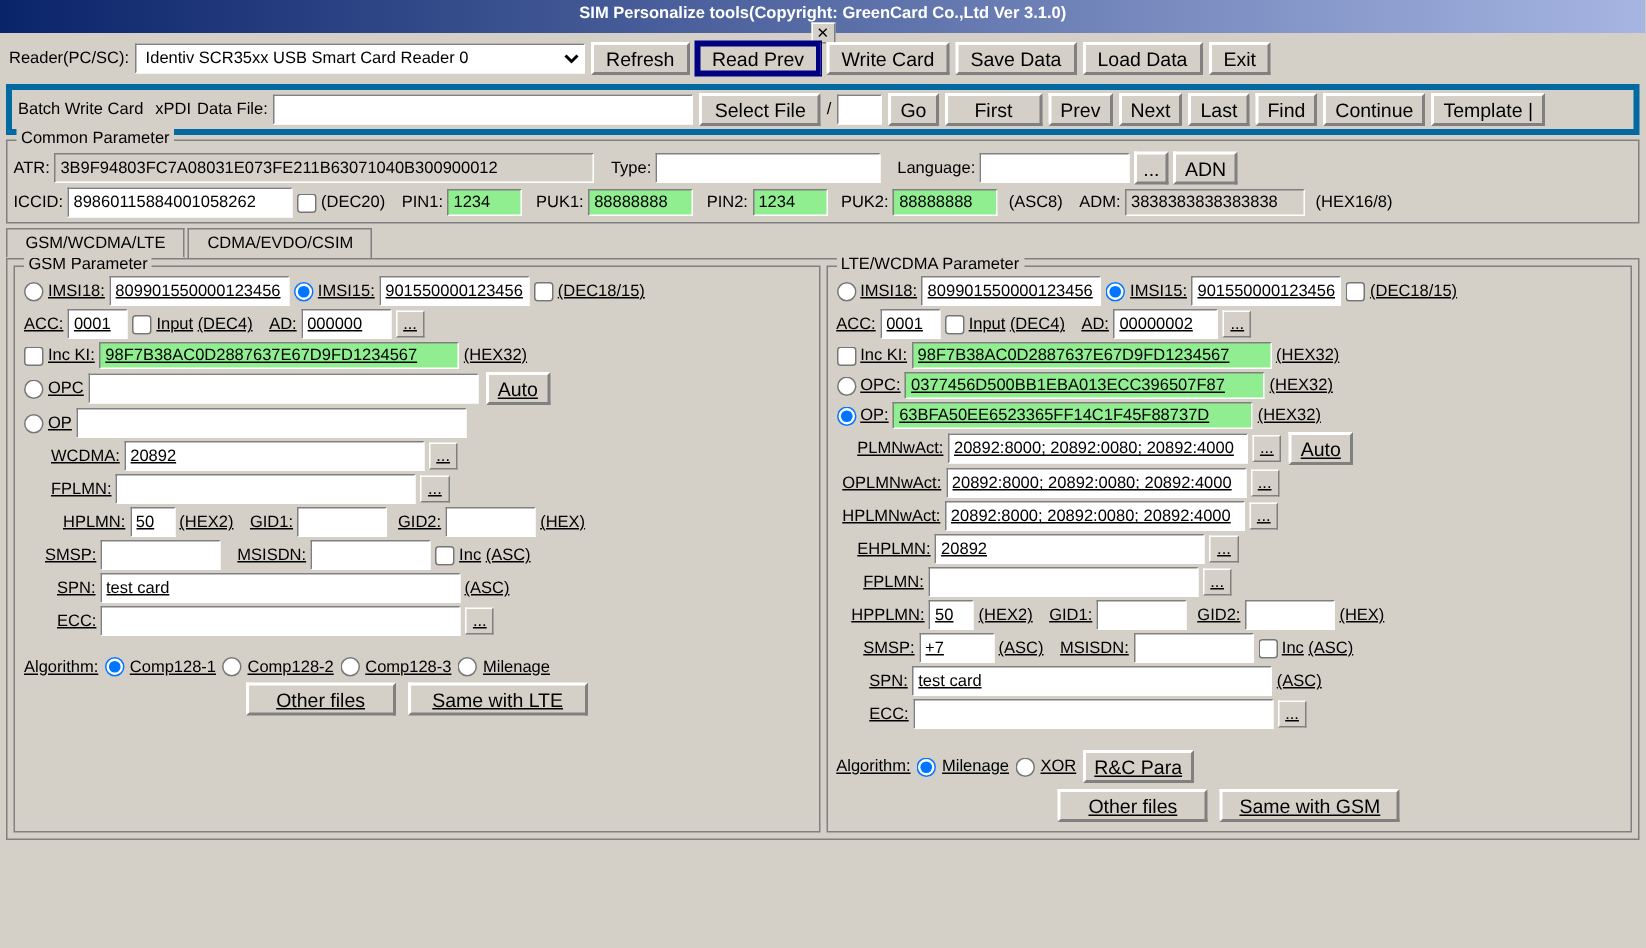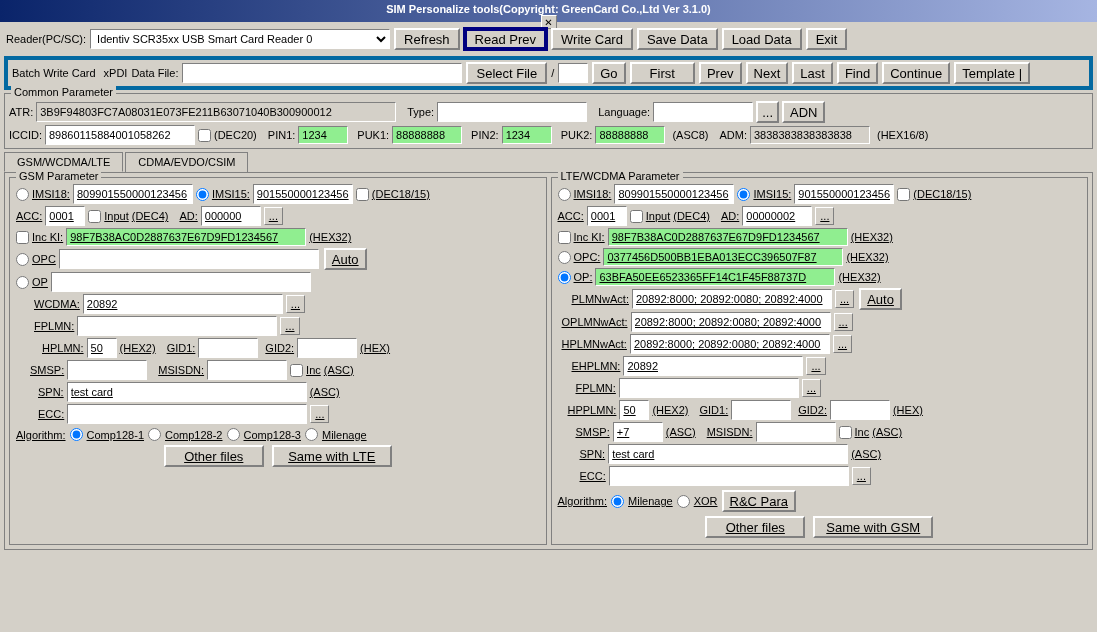--- a/index.html
+++ b/index.html
@@ -124,21 +124,21 @@
       border-color: #808080 #ffffff #ffffff #808080;
       height: 20px;
       font-size: 11px;
       padding: 0 2px;
     }
 
     .atr-input { width: 360px; background: #d4d0c8; }
     
     .field-row { display: flex; align-items: center; gap: 3px; flex-wrap: nowrap; }
     
-    .alg-row { display: flex; align-items: center; gap: 4px; margin-top: 4px; }
+    .alg-row { display: flex; align-items: center; gap: 4px; margin-top: 14px; }
     .panel-group-label {
       position: absolute; top: -8px; left: 6px;
       background: #d4d0c8; padding: 0 3px;
     }
   </style>
 </head>
 <body>
 
 <div class="title-bar">
   <span class="title-bar-text">SIM Personalize tools(Copyright: GreenCard Co.,Ltd Ver 3.1.0)</span>

